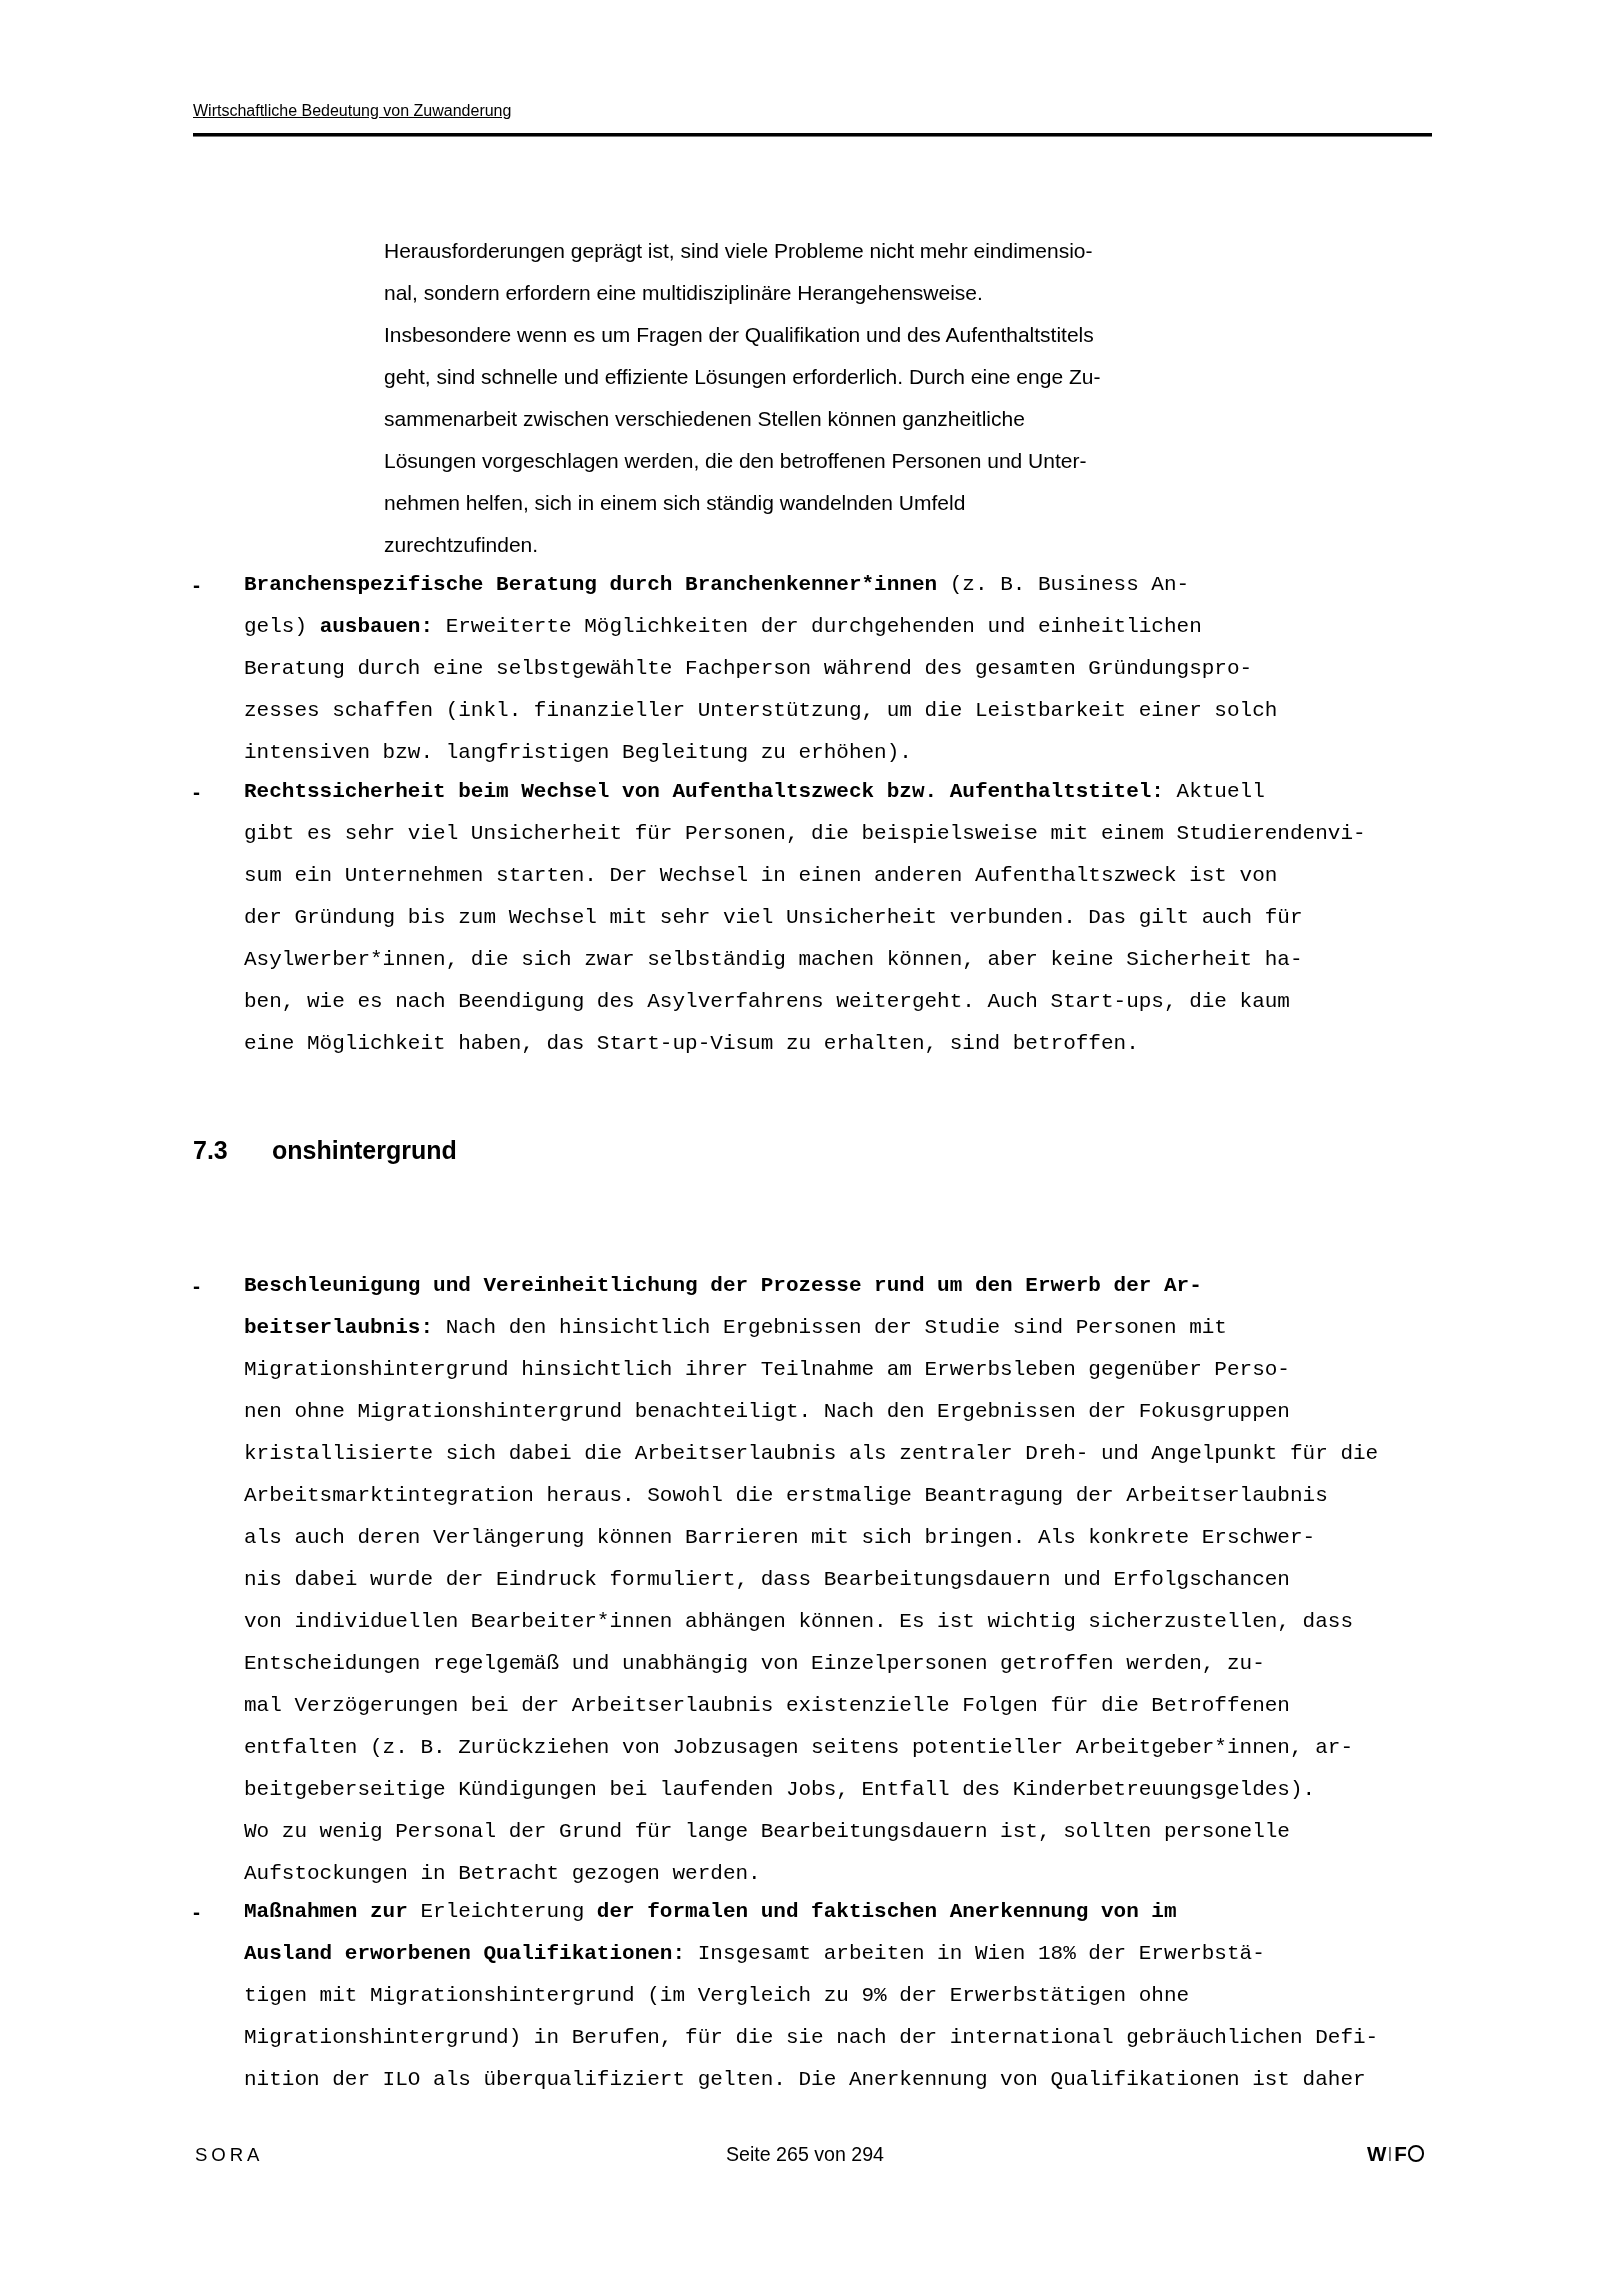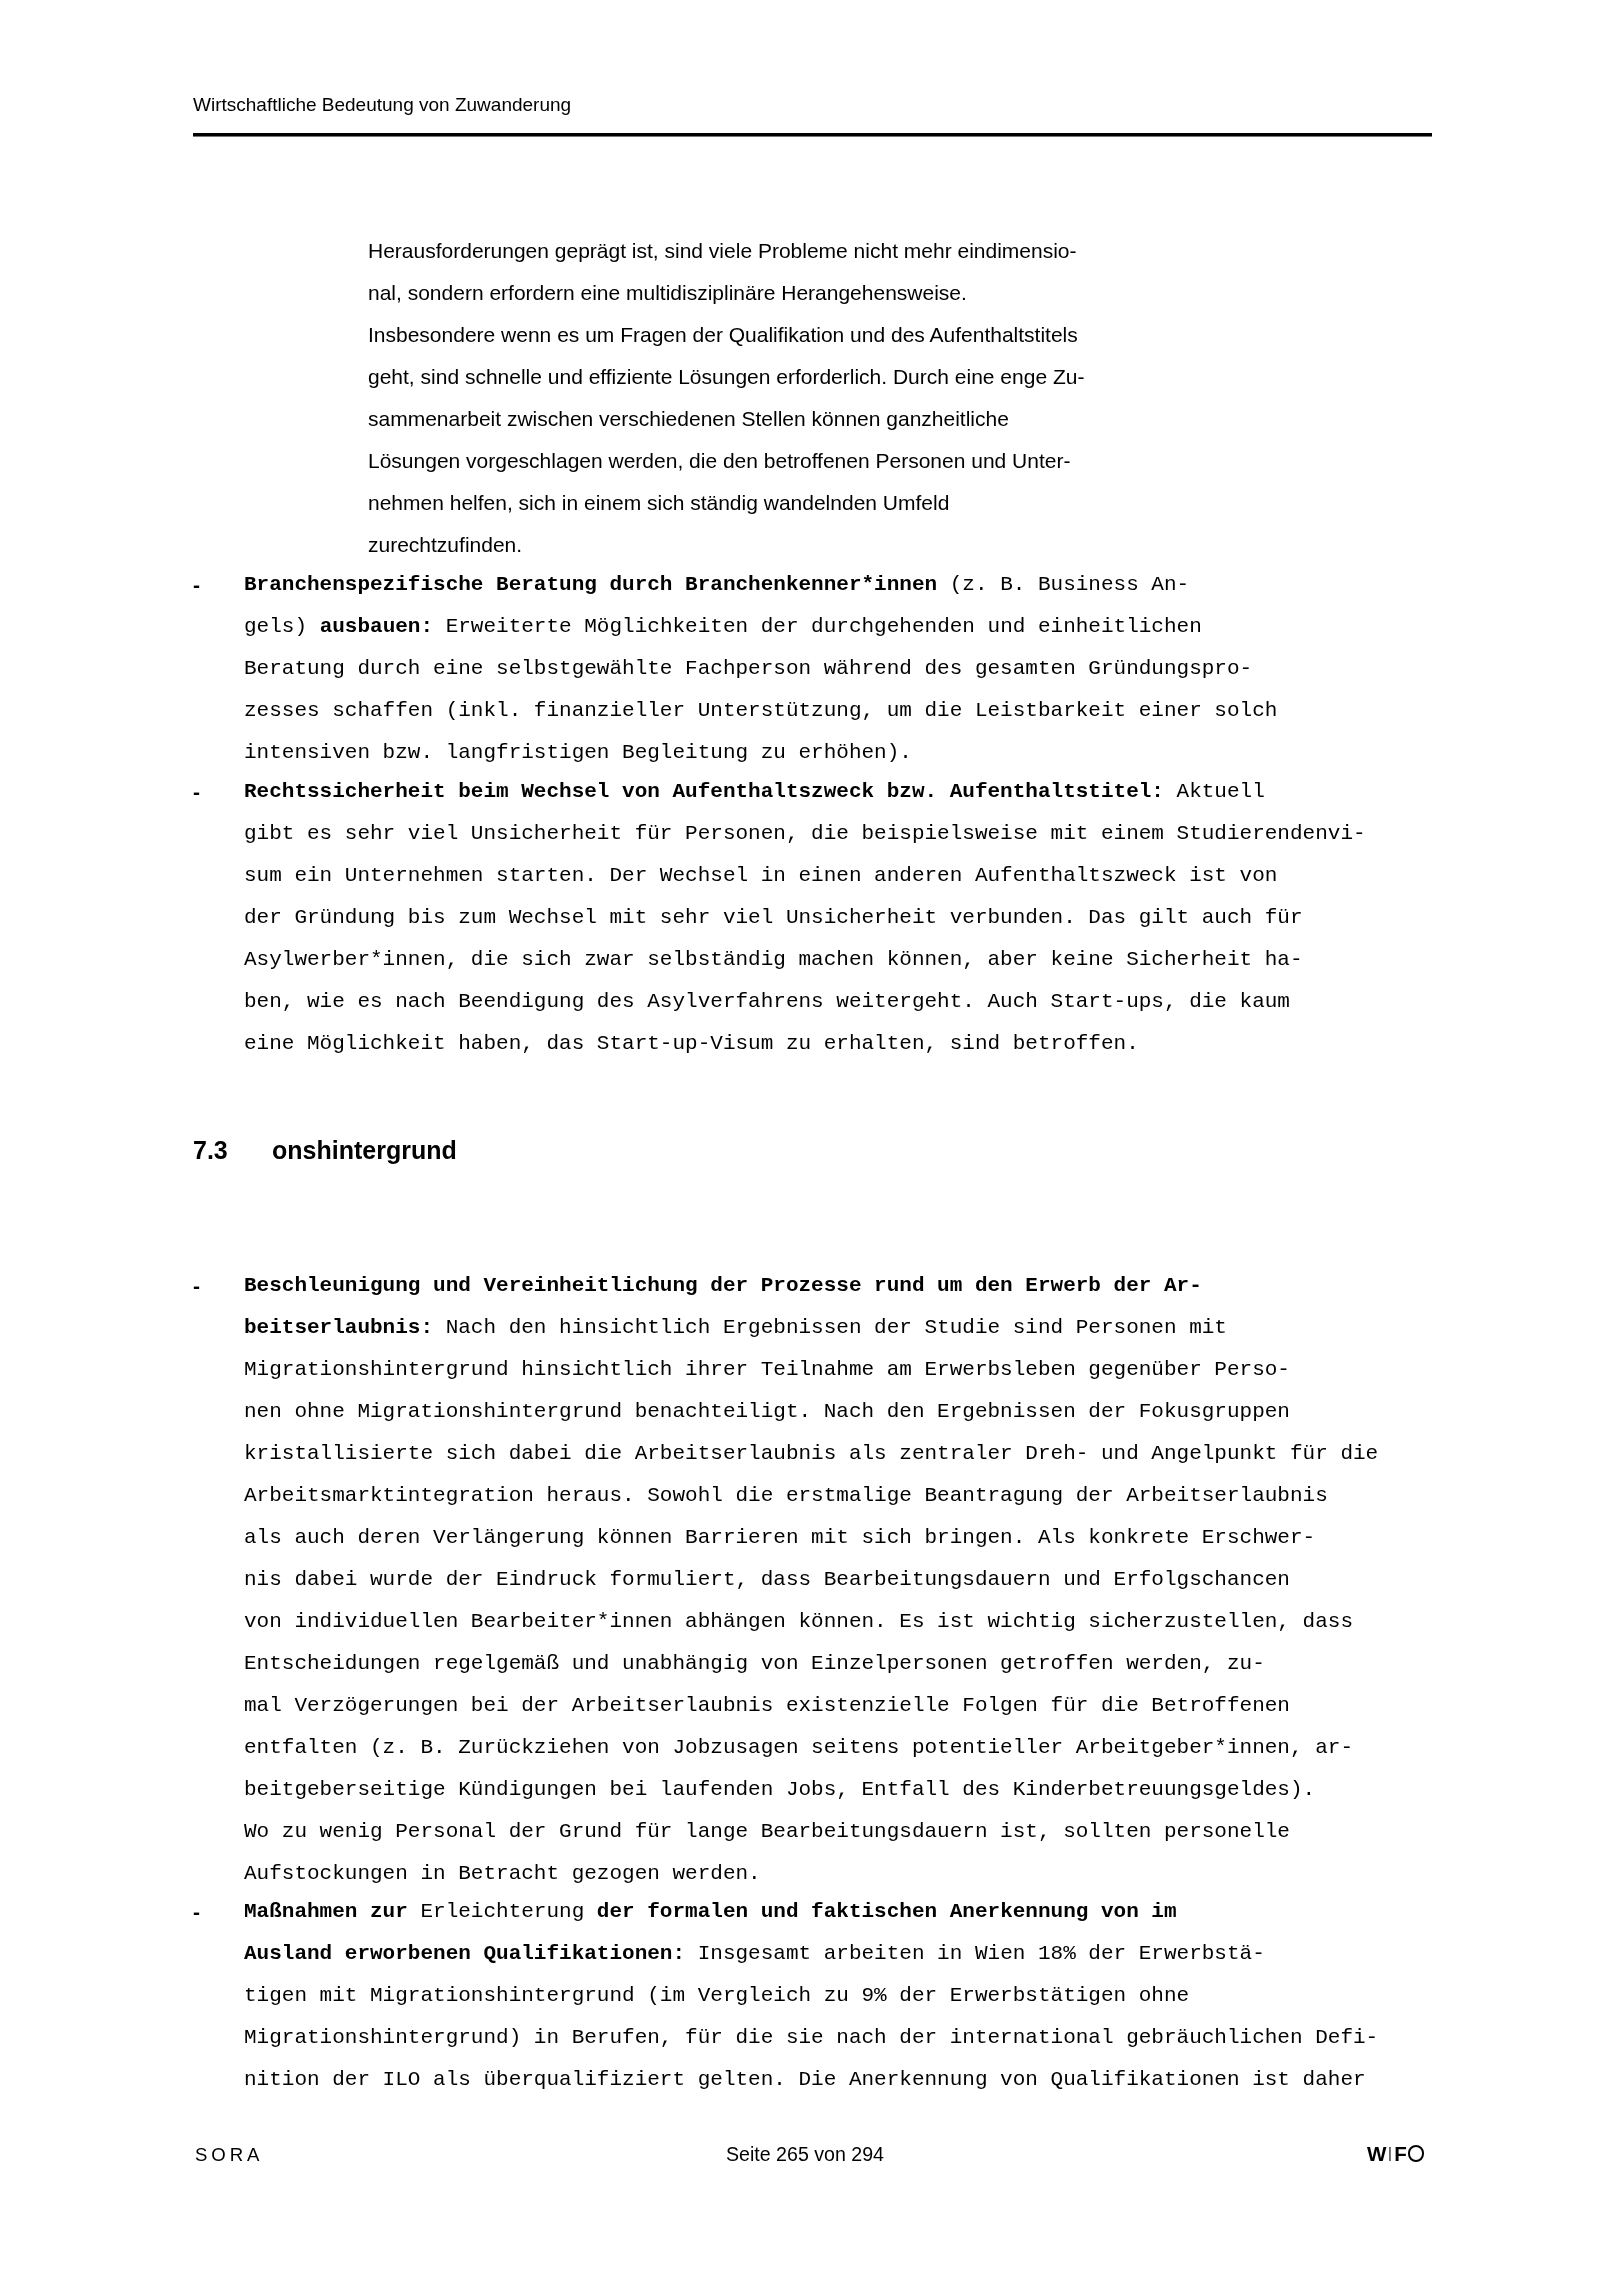--- a/index.html
+++ b/index.html
@@ -1,30 +1,30 @@
 <!DOCTYPE html>
 <html><head>
 <meta charset="utf-8">
 <style>
   html, body { margin: 0; padding: 0; background: #ffffff; }
   body {
     width: 1621px; height: 2292px; position: relative; overflow: hidden;
     font-family: "Liberation Sans", sans-serif; color: #000000;
   }
   .page-header {
-    position: absolute; left: 193px; top: 92px; width: 1239px;
-    font-size: 19px; line-height: 25.5px;
+    position: absolute; left: 193px; top: 98px; width: 1239px;
+    font-size: 16px; line-height: 25.5px; text-decoration: underline;
   }
   .header-rule {
     position: absolute; left: 193px; top: 133px; width: 1239px; height: 2.9px;
     background: #000; border-bottom: 1px solid #777;
   }
   .block { position: absolute; font-size: 21px; line-height: 42px; }
   .line { white-space: nowrap; height: 42px; }
-  .intro { left: 368px; top: 230px; }
+  .intro { left: 384px; top: 230px; }
   .bullet-item { position: absolute; left: 193px; }
   .bullet-dash {
     position: absolute; left: 0; top: 0; font-size: 21px; line-height: 42px; font-weight: bold;
   }
   .bullet-text { position: absolute; left: 51px; top: 0; font-size: 21px; line-height: 42px; font-family: Liberation Mono, monospace; }
   b { font-weight: bold; }
   .section-heading { position: absolute; left: 193px; top: 1122px; font-weight: bold; font-size: 25px; line-height: 57px; }
   .section-number { position: absolute; left: 0; top: 0; }
   .section-title { position: absolute; left: 79px; top: 0; white-space: nowrap; }
   .footer-left {

